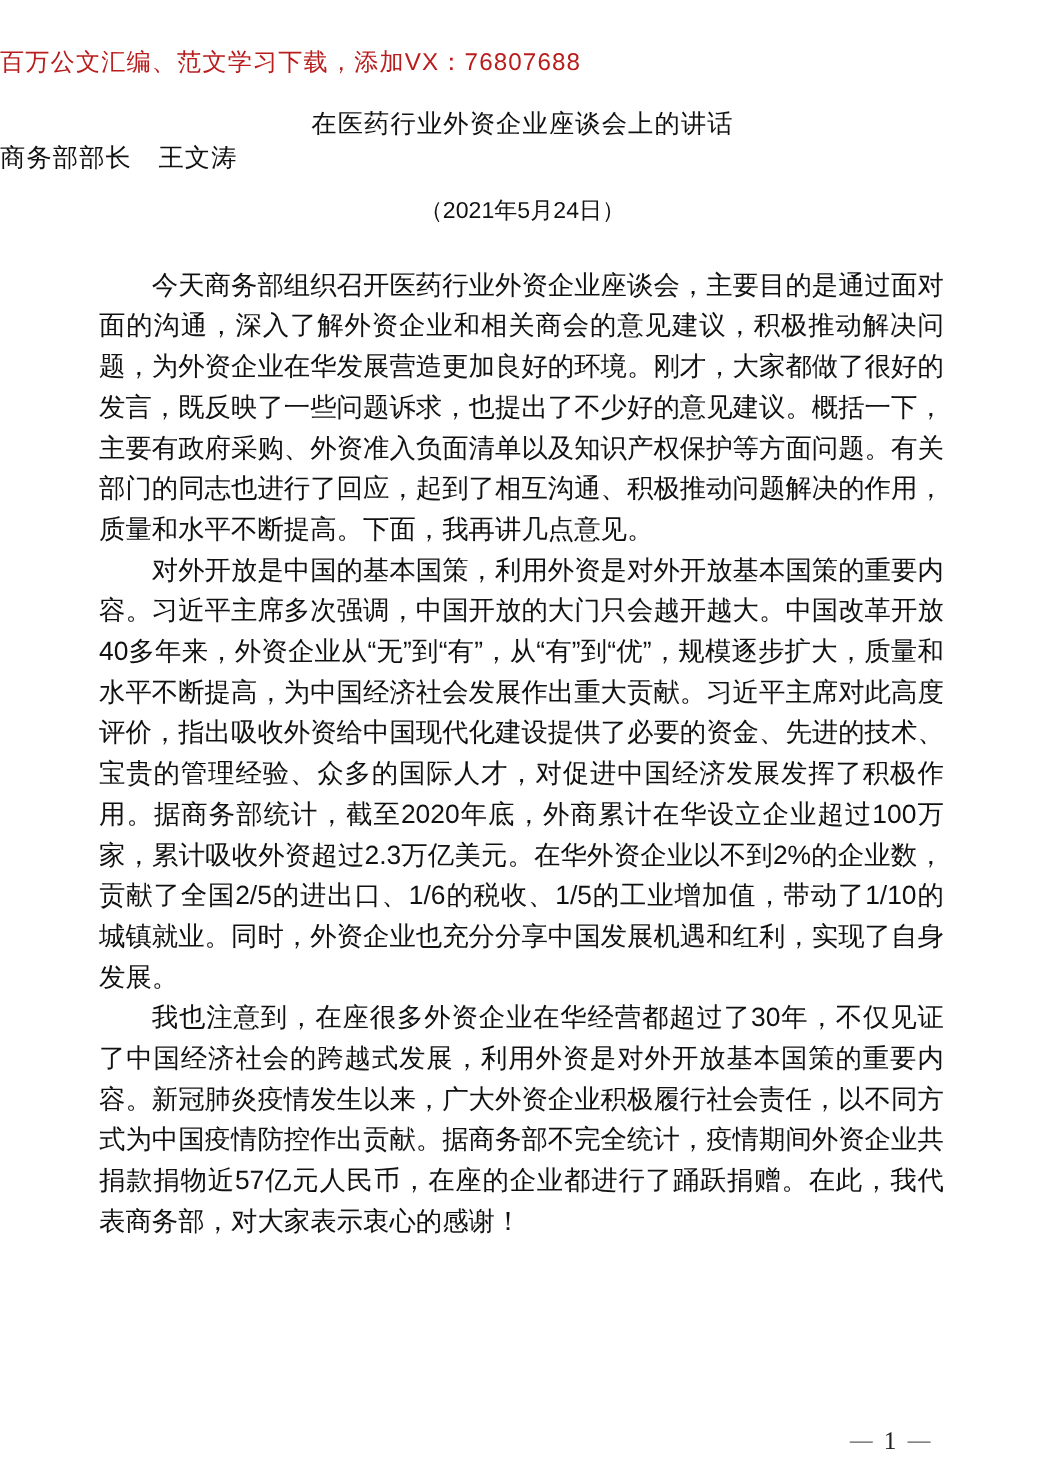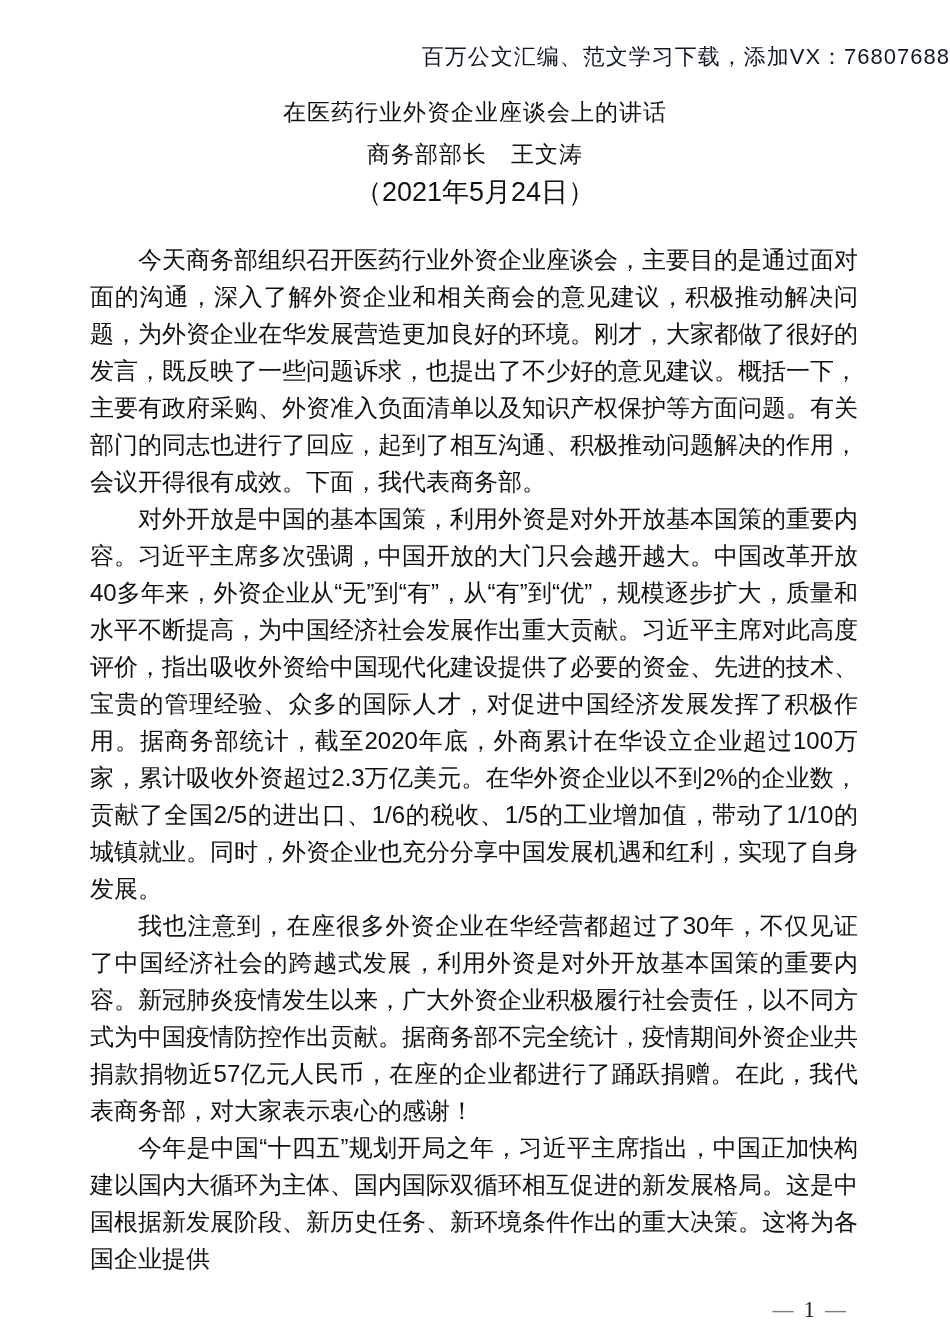--- a/index.html
+++ b/index.html
@@ -14,55 +14,54 @@
     background: #ffffff;
     font-family: "Liberation Sans", "DejaVu Sans", sans-serif;
     color: #111111;
     overflow: hidden;
   }
   .notice {
     position: absolute;
     top: 44px;
     left: 0;
     width: 100%;
-    text-align: right;
-    color: #0f172a;
+    text-align: left;
+    color: #b91c1c;
     font-size: 22px;
     line-height: 26px;
     letter-spacing: 1px;
   }
   .doc-title {
     position: absolute;
     top: 97px;
     left: 0;
     width: 100%;
     text-align: center;
     font-size: 23px;
     font-weight: normal;
     margin: 0;
     line-height: 30px;
     letter-spacing: 1px;
   }
   .doc-author {
     position: absolute;
-    top: 140px;
+    top: 129px;
     left: 0;
     width: 100%;
-    text-align: center;
     font-size: 23px;
     line-height: 28px;
     letter-spacing: 1px;
   }
   .doc-date {
     position: absolute;
     top: 177px;
     left: 0;
     width: 100%;
     text-align: center;
-    font-size: 27px;
+    font-size: 21px;
     line-height: 30px;
   }
   .doc-body {
     position: absolute;
     top: 241px;
     left: 90px;
     width: 768px;
     font-size: 24px;
     line-height: 37px;
     text-align: justify;
@@ -98,24 +97,23 @@
 
   <div class="notice">百万公文汇编、范文学习下载，添加VX：76807688</div>
 
   <h1 class="doc-title">在医药行业外资企业座谈会上的讲话</h1>
 
   <div class="doc-author">商务部部长　王文涛</div>
 
   <div class="doc-date">（2021年5月24日）</div>
 
   <div class="doc-body">
-    <p class="para">今天商务部组织召开医药行业外资企业座谈会，主要目的是通过面对面的沟通，深入了解外资企业和相关商会的意见建议，积极推动解决问题，为外资企业在华发展营造更加良好的环境。刚才，大家都做了很好的发言，既反映了一些问题诉求，也提出了不少好的意见建议。概括一下，主要有政府采购、外资准入负面清单以及知识产权保护等方面问题。有关部门的同志也进行了回应，起到了相互沟通、积极推动问题解决的作用，会议开得很有成效。下面，我代表商务部。</p>
+    <p class="para">今天商务部组织召开医药行业外资企业座谈会，主要目的是通过面对面的沟通，深入了解外资企业和相关商会的意见建议，积极推动解决问题，为外资企业在华发展营造更加良好的环境。刚才，大家都做了很好的发言，既反映了一些问题诉求，也提出了不少好的意见建议。概括一下，主要有政府采购、外资准入负面清单以及知识产权保护等方面问题。有关部门的同志也进行了回应，起到了相互沟通、积极推动问题解决的作用，质量和水平不断提高。下面，我再讲几点意见。</p>
     <p class="para">对外开放是中国的基本国策，利用外资是对外开放基本国策的重要内容。习近平主席多次强调，中国开放的大门只会越开越大。中国改革开放40多年来，外资企业从“无”到“有”，从“有”到“优”，规模逐步扩大，质量和水平不断提高，为中国经济社会发展作出重大贡献。习近平主席对此高度评价，指出吸收外资给中国现代化建设提供了必要的资金、先进的技术、宝贵的管理经验、众多的国际人才，对促进中国经济发展发挥了积极作用。据商务部统计，截至2020年底，外商累计在华设立企业超过100万家，累计吸收外资超过2.3万亿美元。在华外资企业以不到2%的企业数，贡献了全国2/5的进出口、1/6的税收、1/5的工业增加值，带动了1/10的城镇就业。同时，外资企业也充分分享中国发展机遇和红利，实现了自身发展。</p>
     <p class="para">我也注意到，在座很多外资企业在华经营都超过了30年，不仅见证了中国经济社会的跨越式发展，利用外资是对外开放基本国策的重要内容。新冠肺炎疫情发生以来，广大外资企业积极履行社会责任，以不同方式为中国疫情防控作出贡献。据商务部不完全统计，疫情期间外资企业共捐款捐物近57亿元人民币，在座的企业都进行了踊跃捐赠。在此，我代表商务部，对大家表示衷心的感谢！</p>
-    <p class="para">今年是中国“十四五”规划开局之年，习近平主席指出，中国正加快构建以国内大循环为主体、国内国际双循环相互促进的新发展格局。这是中国根据新发展阶段、新历史任务、新环境条件作出的重大决策。这将为各国企业提供</p>
   </div>
 
   <div class="footer">
     <span class="dash">—</span>
     <span class="pagenum">1</span>
     <span class="dash">—</span>
   </div>
 
 </div>
 

